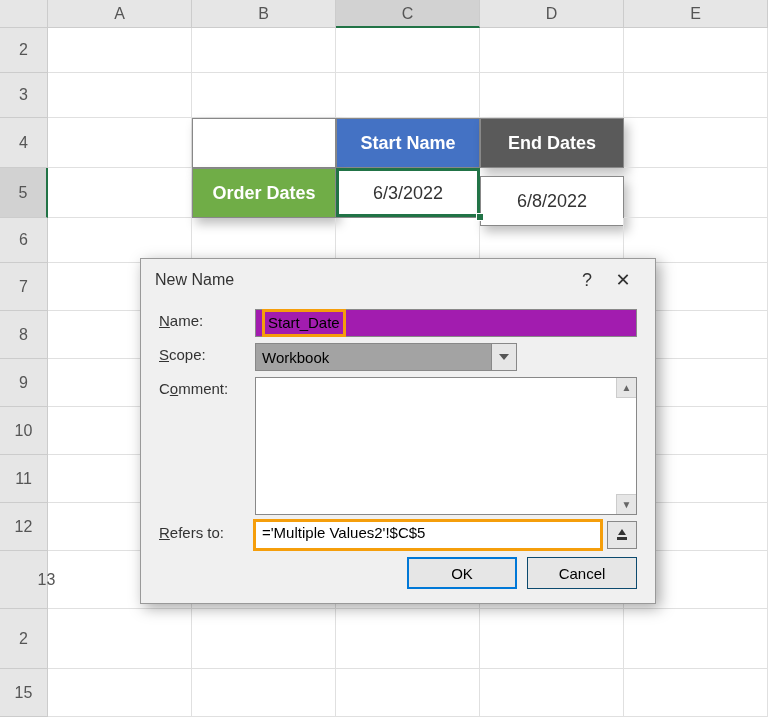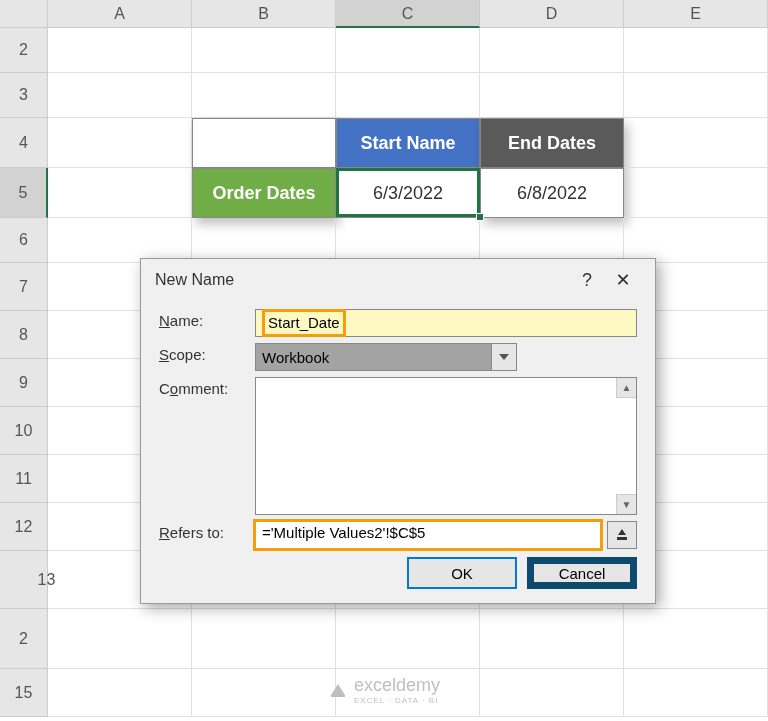--- a/index.html
+++ b/index.html
@@ -231,21 +231,21 @@
       display: flex; align-items: center; justify-content: center;
     }
     .dialog-buttons {
       display: flex;
       justify-content: flex-end;
       gap: 10px;
       margin-top: 8px;
     }
     .btn {
       width: 110px; height: 32px;
-      border: 7px solid #0c4a6e;
+      border: 1px solid #0c4a6e;
       background: #e6e6e6;
       font-size: 15px;
       cursor: pointer;
       display: flex; align-items: center; justify-content: center;
     }
     .btn.primary {
       border: 2px solid #0078D7;
     }
     .watermark {
       position: absolute;
@@ -314,21 +314,21 @@
         <div class="cell" style="height: 50px;"></div>
         <div class="cell tbl-header-blank shadow-box" style="height: 50px;"></div>
         <div class="cell tbl-header-blue" style="height: 50px;">Start Name</div>
         <div class="cell tbl-header-gray shadow-box" style="height: 50px;">End Dates</div>
         <div class="cell" style="height: 50px;"></div>
       </div>
       <div class="cell-row" style="height: 50px;">
         <div class="cell" style="height: 50px;"></div>
         <div class="cell tbl-header-green shadow-box" style="height: 50px;">Order Dates</div>
         <div class="cell tbl-data" style="height: 50px;">6/3/2022</div>
-        <div class="cell tbl-data shadow-box" style="height: 50px;">6/8/2022</div>
+        <div class="cell tbl-data shadow-box" style="height: 50px; margin-top: 8px;">6/8/2022</div>
         <div class="cell" style="height: 50px;"></div>
       </div>
       <div class="cell-row" style="height: 45px;">
         <div class="cell" style="height: 45px;"></div>
         <div class="cell" style="height: 45px;"></div>
         <div class="cell" style="height: 45px;"></div>
         <div class="cell" style="height: 45px;"></div>
         <div class="cell" style="height: 45px;"></div>
       </div>
       <div class="cell-row" style="height: 48px;">
@@ -403,21 +403,21 @@
     <div class="dialog-title">
       <span>New Name</span>
       <span class="spacer"></span>
       <span class="help">?</span>
       <span class="close">✕</span>
     </div>
     <div class="dialog-body">
       <div class="form-row">
         <div class="form-label"><span class="ul">N</span>ame:</div>
 
-      <div style="flex: 1 1 0%; position: relative; height: 28px; border: 1px solid rgb(136, 136, 136); background: #fef9c3; display: flex; align-items: center; padding: 11px 6px;">
+      <div style="flex: 1 1 0%; position: relative; height: 28px; border: 1px solid rgb(136, 136, 136); background: #a21caf; display: flex; align-items: center; padding: 11px 6px;">
             <span style="border: 3px solid rgb(245, 158, 11); padding: 0px 3px; line-height: 22px; font-size: 15px;">Start_Date</span>
           </div>
         </div>
       <div class="form-row">
         <div class="form-label"><span class="ul">S</span>cope:</div>
         <div class="select-wrap">
           <div class="select-box">
             <span>Workbook</span>
           </div>
           <div class="select-btn">
@@ -453,23 +453,13 @@
         <div class="btn primary">
           <span>OK</span>
         </div>
         <div class="btn">
           <span>Cancel</span>
         </div>
       </div>
     </div>
   </div>
 
-  <div class="watermark">
-    <svg width="20" height="20">
-      <polygon points="3,15 10,4 17,15" fill="#bfbfbf"></polygon>
-      <rect x="3" y="15" width="14" height="2" fill="#bfbfbf"></rect>
-    </svg>
-    <div>
-      <div>exceldemy</div>
-      <div class="wm-sub">EXCEL · DATA · BI</div>
-    </div>
-  </div>
 </div>
 
 </body></html>

